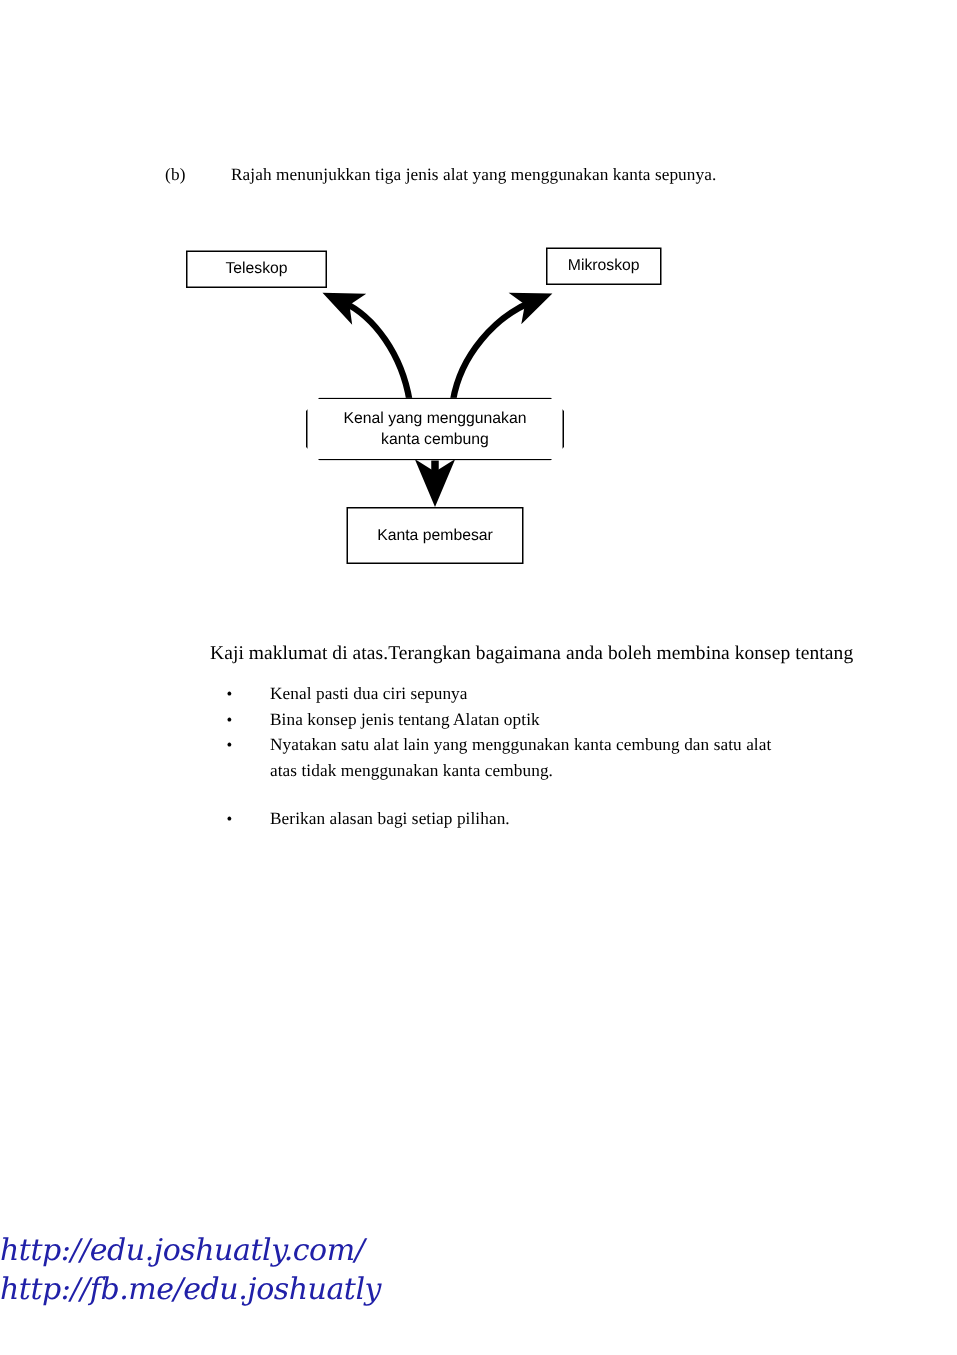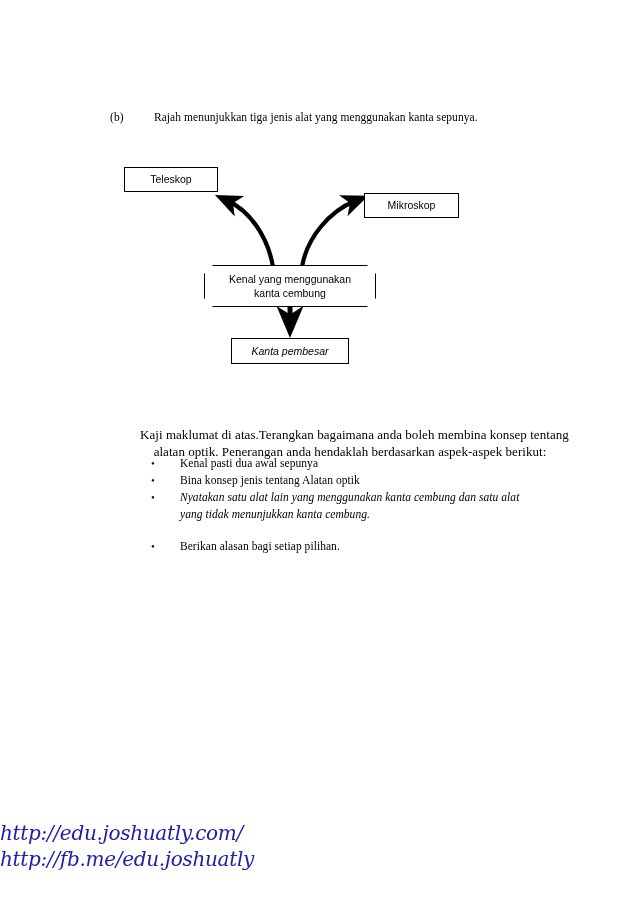--- a/index.html
+++ b/index.html
@@ -71,30 +71,28 @@
 
   .box-teleskop {
     left: 124px;
     top: 12px;
     width: 94px;
     height: 25px;
   }
   .box-mikroskop {
     left: 364px;
     top: 10px;
-    width: 95px;
+    width: 77px;
     height: 25px;
-    margin-top: 28px;
   }
   .box-kanta {
     left: 231px;
     top: 183px;
     width: 118px;
-    height: 26px;
-    font-style: italic;
+    height: 38px;
   }
 
   .octagon {
     position: absolute;
     left: 204px;
     top: 110px;
     width: 172px;
     height: 42px;
     box-sizing: border-box;
     background: #ffffff;
@@ -159,21 +157,21 @@
     position: absolute;
     left: 11px;
     top: 0;
     font-size: 11px;
     line-height: 16.5px;
   }
   .bullet-text {
     display: block;
     letter-spacing: 0.05px;
   }
-  .bullet-text .ln2 { display: block; font-style: italic; }
+  .bullet-text .ln2 { display: block; }
 
   
   .footer {
     position: absolute;
     left: 0;
     top: 820px;
     width: 638px;
     text-align: left;
     color: #2020A8;
     font-family: "DejaVu Serif", "Liberation Serif", serif;
@@ -226,37 +224,36 @@
       </div>
     </div>
 
     <div class="node-box box-kanta">
       <span>Kanta pembesar</span>
     </div>
   </div>
 
   <div class="para">
     <span class="ln">Kaji maklumat di atas.Terangkan bagaimana anda boleh membina konsep tentang</span>
-    <span class="ln">alatan optik. Penerangan anda  hendaklah berdasarkan aspek-aspek berikut:</span>
   </div>
 
   <ul class="bullet-list">
     <li class="bullet-item">
       <span class="bullet-dot">•</span>
-      <span class="bullet-text">Kenal pasti dua awal sepunya</span>
+      <span class="bullet-text">Kenal pasti dua ciri sepunya</span>
     </li>
     <li class="bullet-item">
       <span class="bullet-dot">•</span>
       <span class="bullet-text">Bina konsep jenis tentang Alatan optik</span>
     </li>
     <li class="bullet-item">
       <span class="bullet-dot">•</span>
       <span class="bullet-text">
         <span class="ln2">Nyatakan satu alat lain yang menggunakan kanta cembung dan satu alat</span>
-        <span class="ln2">yang tidak menunjukkan kanta cembung.</span>
+        <span class="ln2">atas tidak menggunakan kanta cembung.</span>
       </span>
     </li>
     <li class="bullet-item gap">
       <span class="bullet-dot">•</span>
       <span class="bullet-text">Berikan alasan bagi setiap pilihan.</span>
     </li>
   </ul>
 
   <div class="footer">
     <span class="footer-line">http://edu.joshuatly.com/</span>

